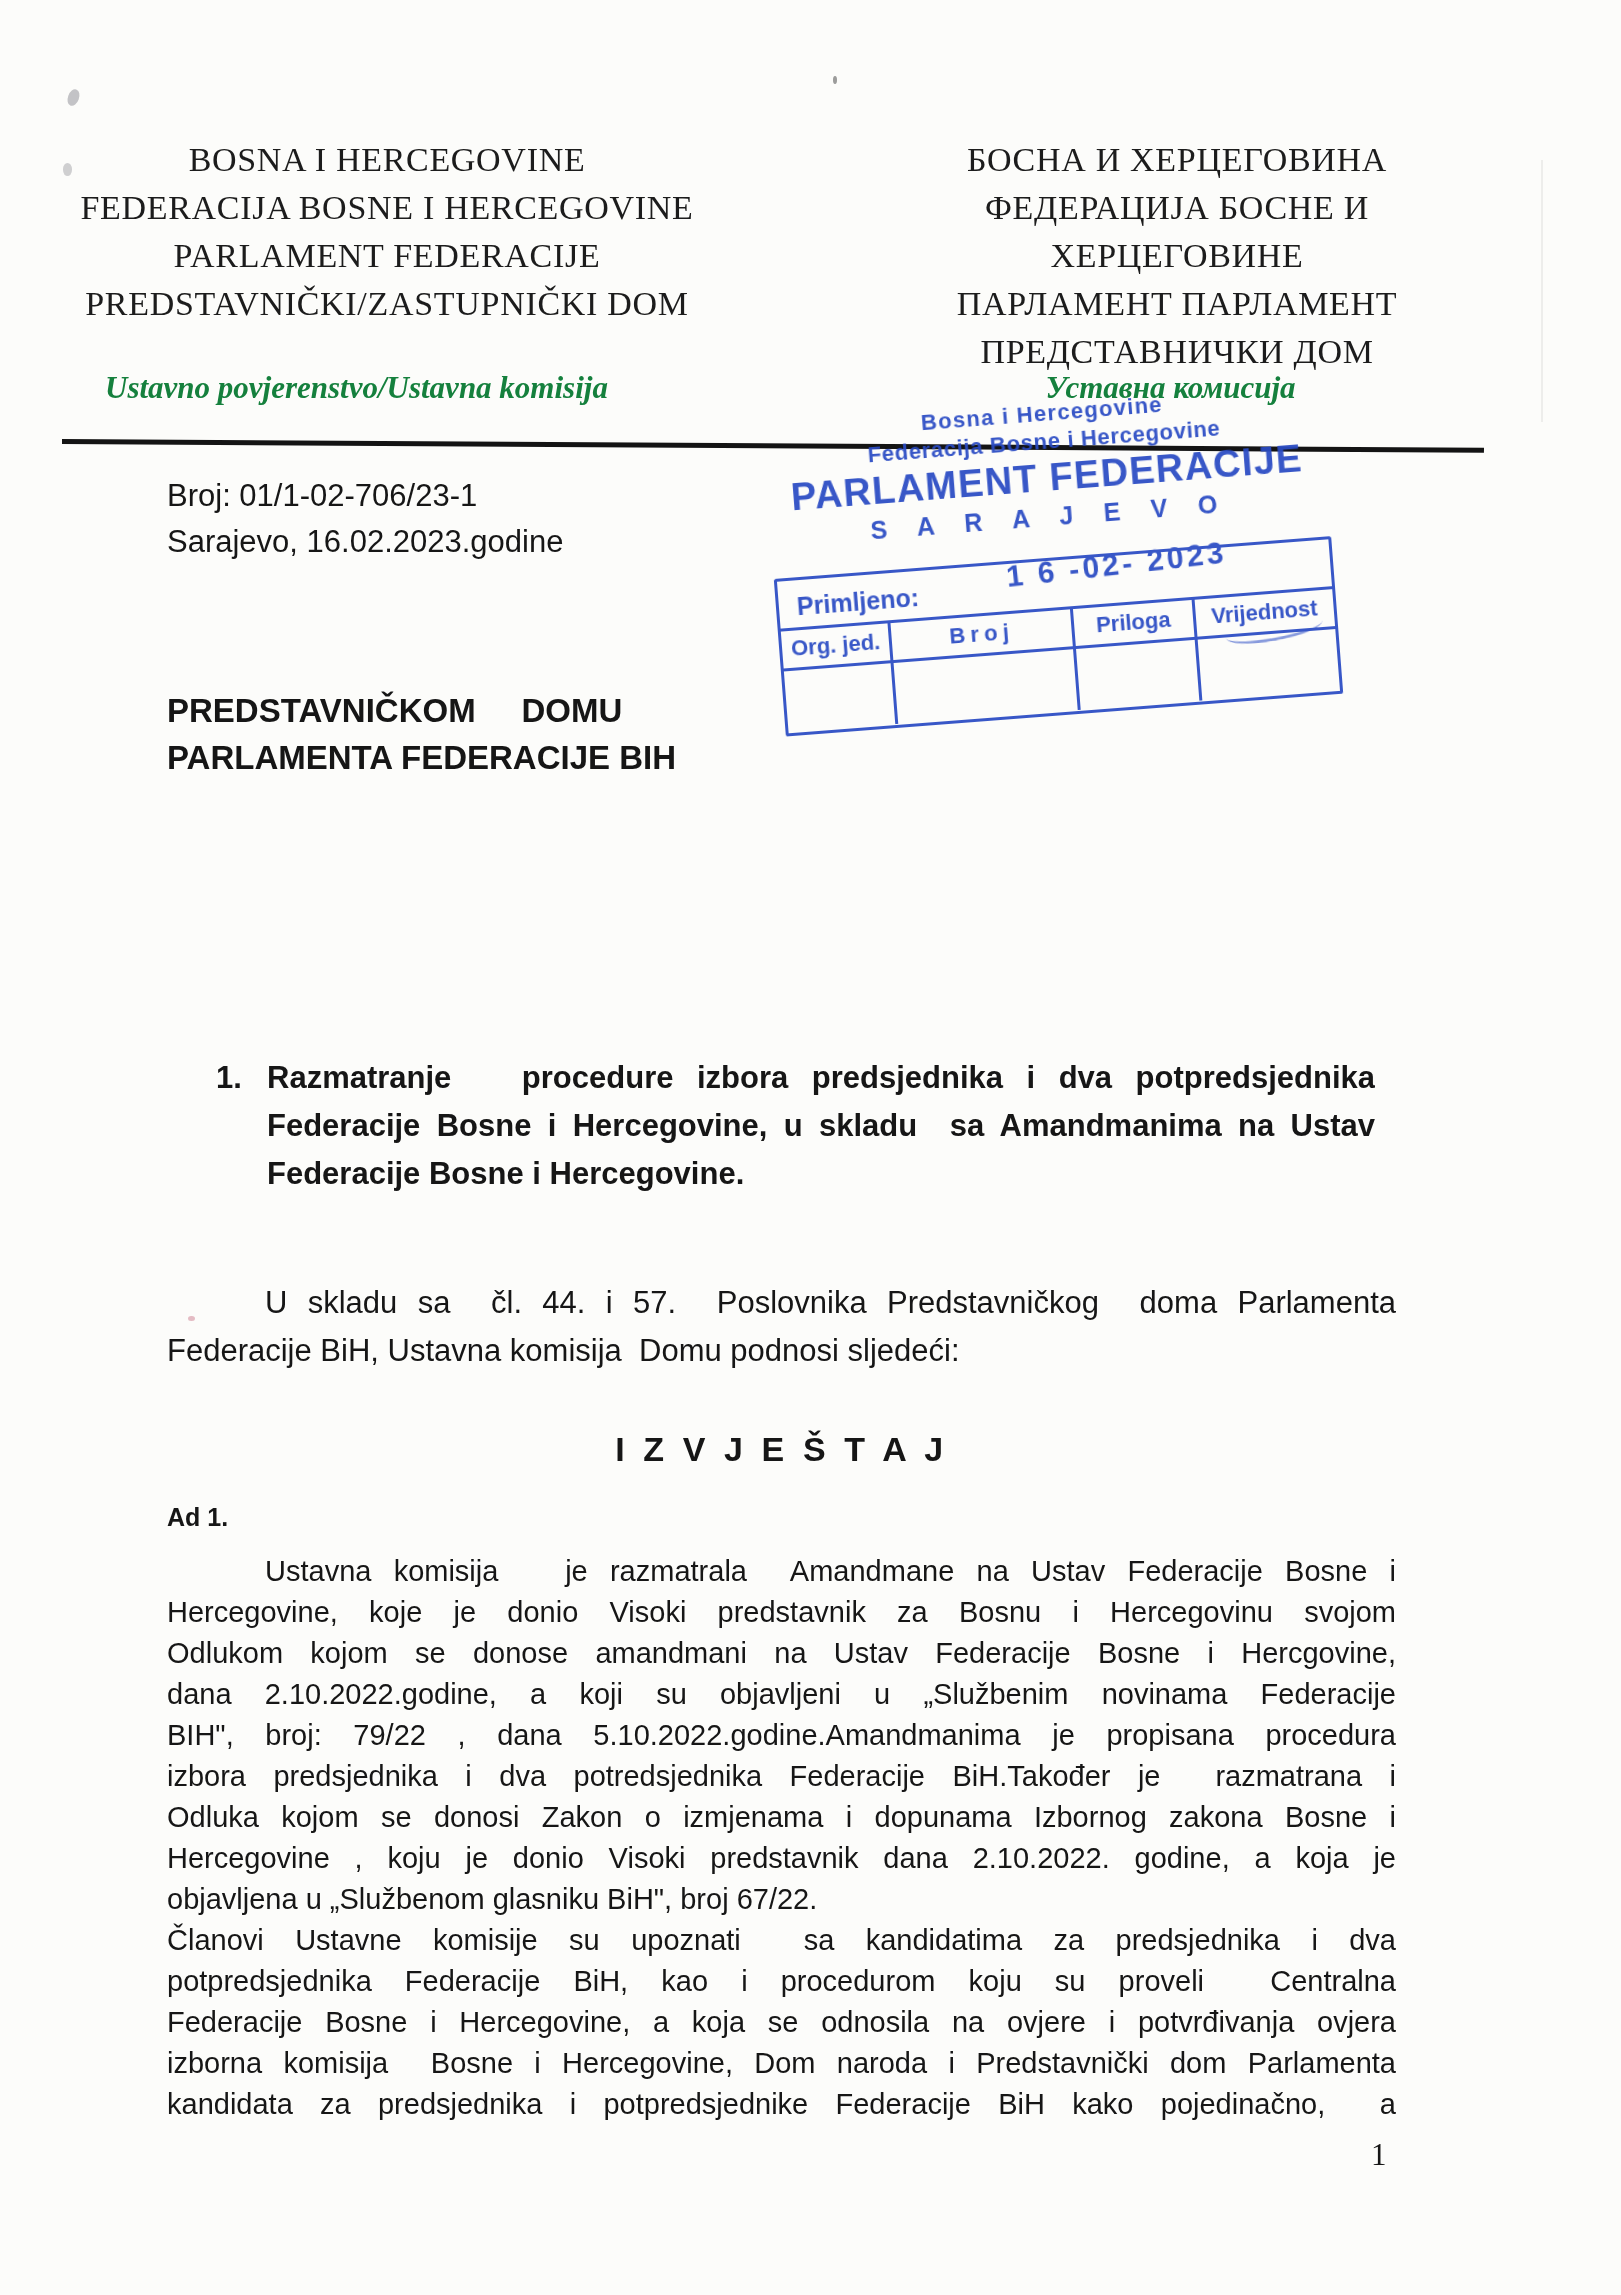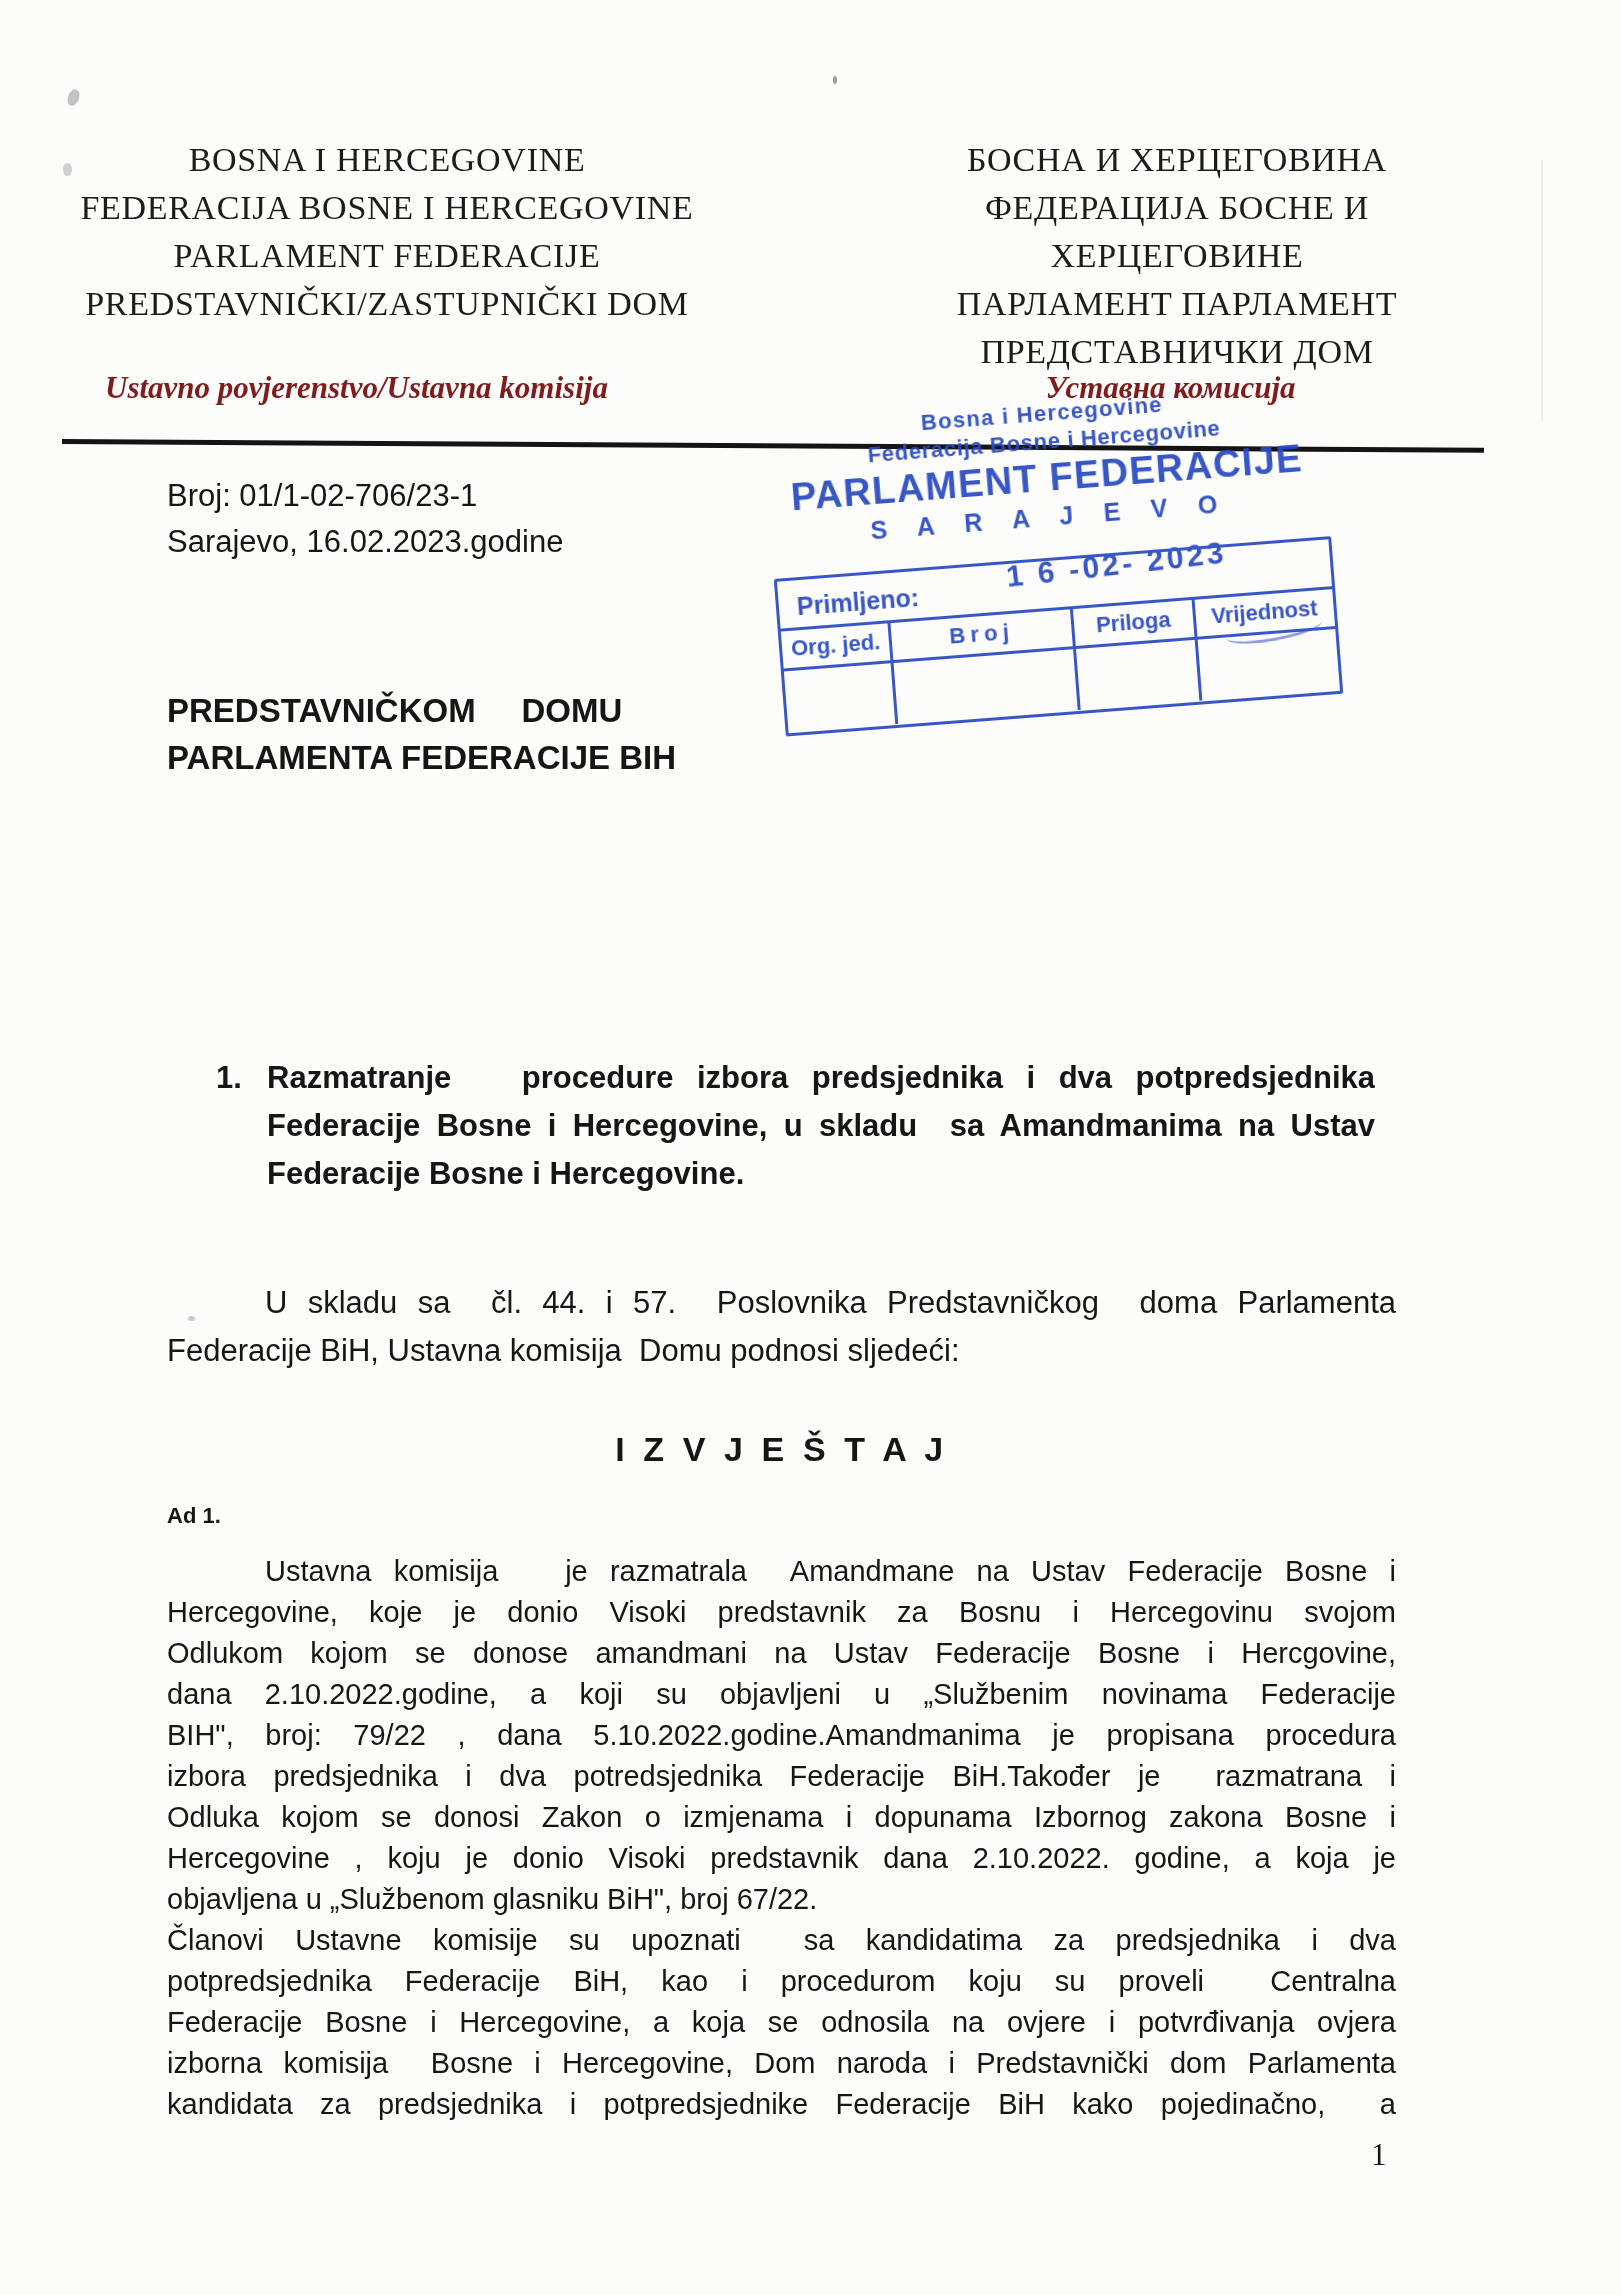--- a/index.html
+++ b/index.html
@@ -10,21 +10,21 @@
     color:#161616;
   }
   
   .lh{position:absolute; top:136px; text-align:center;
       font-family:"Liberation Serif","DejaVu Serif",serif;
       font-size:34px; line-height:48px; letter-spacing:0.7px; color:#1c1c1c;}
   .lh-left{left:60px; width:654px;}
   .lh-right{left:863px; width:628px;}
   .sub{position:absolute; top:370px;
        font-family:"Liberation Serif","DejaVu Serif",serif;
-       font-style:italic; font-weight:bold; font-size:31px; color:#7f1d1d;}
+       font-style:italic; font-weight:bold; font-size:31px; color:#15803d;}
   .sub-left{left:105px;}
   .sub-right{left:981px; width:379px; text-align:center;}
   .rule{position:absolute; left:62px; top:439px; width:1422px; height:4.6px;
         background:#141414; transform:rotate(0.35deg); transform-origin:left center;}
   
   .refblock{position:absolute; left:167px; top:473px; font-size:31px; line-height:46px;}
   
   .stamp{position:absolute; left:765px; top:399px; width:615px; height:317px;
          transform:rotate(-4.4deg); color:#2a4bc4; opacity:0.93;}
   .stamp .shead{position:absolute; left:0; width:576px; text-align:center;
@@ -53,21 +53,21 @@
              font-weight:bold; line-height:47px; white-space:pre;}
   .block{position:absolute; left:167px; width:1229px; font-size:31px; line-height:48px;}
   .intro{top:838px;}
   .agenda{position:absolute; left:216px; top:1054px; width:1159px;
           font-size:31px; line-height:48px; font-weight:bold;}
   .agenda-no{position:absolute; left:0; top:0;}
   .agenda-text{margin-left:51px;}
   .basis{top:1279px;}
   .rtitle{position:absolute; left:167px; top:1430px; width:1229px; text-align:center;
           font-size:34px; font-weight:bold; letter-spacing:4.6px;}
-  .adlabel{position:absolute; left:167px; top:1503px; font-size:22px; font-weight:bold;}
+  .adlabel{position:absolute; left:167px; top:1503px; font-size:25px; font-weight:bold;}
   .ad1{top:1551px; font-size:29px; line-height:41px;}
   .tline{white-space:pre-wrap; overflow:hidden;}
   .just{text-align:justify; text-align-last:justify;}
   .ind{text-indent:98px;}
   .pagenum{position:absolute; left:1371px; top:2137px;
            font-family:"Liberation Serif","DejaVu Serif",serif; font-size:31px;}
   
   .smudge{position:absolute; background:rgba(90,90,100,.35); border-radius:50%;}
   .sm1{left:68px; top:89px; width:10.5px; height:17px; transform:rotate(20deg);}
   .sm2{left:63px;  top:163px; width:9.2px; height:13px; background:rgba(90,90,100,.28);}

